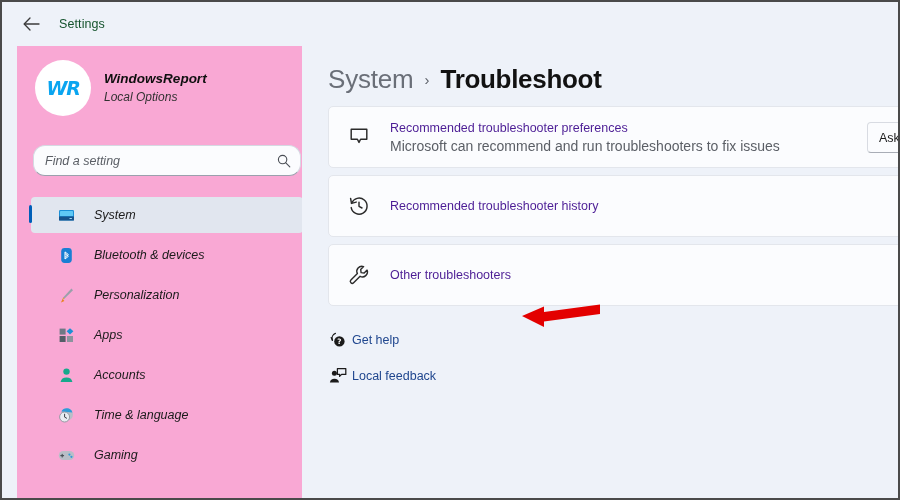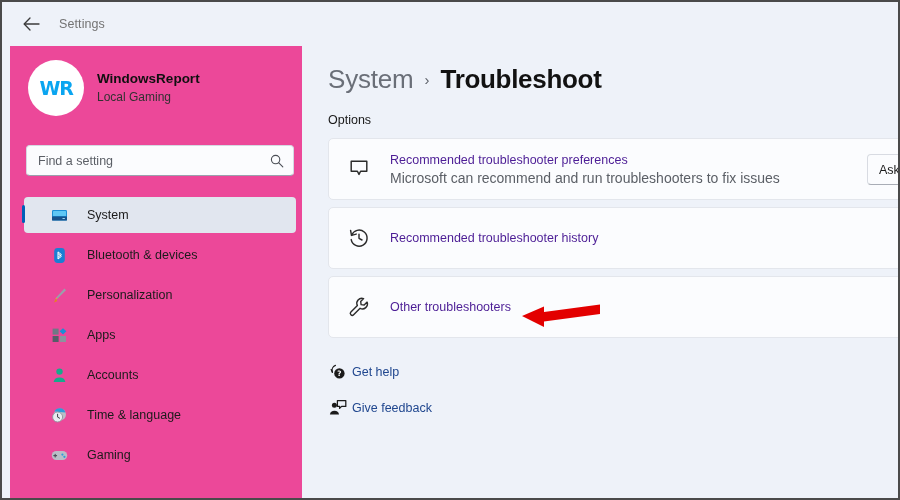--- a/index.html
+++ b/index.html
@@ -42,31 +42,32 @@
     margin-left: 14px;
     display: flex;
     align-items: center;
     justify-content: center;
     border-radius: 4px;
   }
   .back-btn svg { display: block; }
   .app-title {
     margin-left: 13px;
     font-size: 12.5px;
-    color: #737373;
+    color: #14532d;
     letter-spacing: .1px;
   }
 
   
   .sidebar {
     position: absolute;
-    left: 8px; top: 44px;
+    left: 15px; top: 44px;
     width: 300px;
     height: 454px;
-    background: #ec4899;
+    background: #f9a8d4;
+    font-style: italic;
   }
 
   .account {
     display: flex;
     align-items: center;
     margin: 14px 0 0 18px;
   }
   .avatar {
     width: 56px; height: 56px;
     border-radius: 50%;
@@ -97,21 +98,21 @@
     margin-top: 1px;
   }
 
   .searchbox {
     position: absolute;
     left: 16px; top: 99px;
     width: 268px; height: 31px;
     background: #fbfcfe;
     border: 1px solid #d5d9e2;
     border-bottom-color: #9aa0ad;
-    border-radius: 4px;
+    border-radius: 12px;
     display: flex;
     align-items: center;
     padding: 0 9px 0 11px;
   }
   .search-placeholder {
     flex: 1;
     font-size: 12.5px;
     color: #5b5f66;
   }
   .search-icon { flex: none; display: flex; }
@@ -299,21 +300,21 @@
   </div>
 
   <div class="sidebar">
 
     <div class="account">
       <div class="avatar">
         <span class="avatar-text">WR</span>
       </div>
       <div class="account-info">
         <div class="account-name">WindowsReport</div>
-        <div class="account-type">Local Gaming</div>
+        <div class="account-type">Local Options</div>
       </div>
     </div>
 
     <div class="searchbox">
       <span class="search-placeholder">Find a setting</span>
       <span class="search-icon">
         <svg width="14" height="14" viewBox="0 0 14 14">
           <circle cx="5.6" cy="5.6" r="4.2" fill="none" stroke="#4a4e55" stroke-width="1.1"></circle>
           <path d="M8.8 8.8 L12.8 12.8" stroke="#4a4e55" stroke-width="1.1" stroke-linecap="round"></path>
         </svg>
@@ -406,21 +407,20 @@
   </div>
 
   <div class="main">
 
     <div class="breadcrumb">
       <span class="crumb-parent">System</span>
       <span class="crumb-sep">›</span>
       <span class="crumb-current">Troubleshoot</span>
     </div>
 
-    <div class="section-label">Options</div>
 
     <div class="cards">
 
       <div class="card">
         <span class="card-icon">
           <svg width="22" height="22" viewBox="0 0 22 22">
             <path d="M3.2 3.2 H18.8 V13.2 H12.6 L11 16.4 L9.4 13.2 H3.2 Z" fill="none" stroke="#2b2b2b" stroke-width="1.45" stroke-linejoin="round"></path>
           </svg>
         </span>
         <div class="card-text">
@@ -471,21 +471,21 @@
         <span class="link-text">Get help</span>
       </div>
       <div class="link-row">
         <span class="link-icon">
           <svg width="18" height="18" viewBox="0 0 18 18">
             <circle cx="5.4" cy="6.2" r="2.5" fill="#1b1b1b"></circle>
             <path d="M.9 15.4 A4.6 4.2 0 0 1 10 15.4 Z" fill="#1b1b1b"></path>
             <path d="M8.4 1.6 H16.8 V7.4 H12.6 L10.6 9.4 V7.4 H8.4 Z" fill="none" stroke="#1b1b1b" stroke-width="1.25" stroke-linejoin="round"></path>
           </svg>
         </span>
-        <span class="link-text">Give feedback</span>
+        <span class="link-text">Local feedback</span>
       </div>
     </div>
 
   </div>
 
   <svg class="annotation-arrow" viewBox="0 0 82 28">
     <path d="M2 14 L24 4.5 L24 10 L80 2.5 L80 12 L24 19.5 L24 25 Z" fill="#e30000"></path>
   </svg>
 
 </div>

